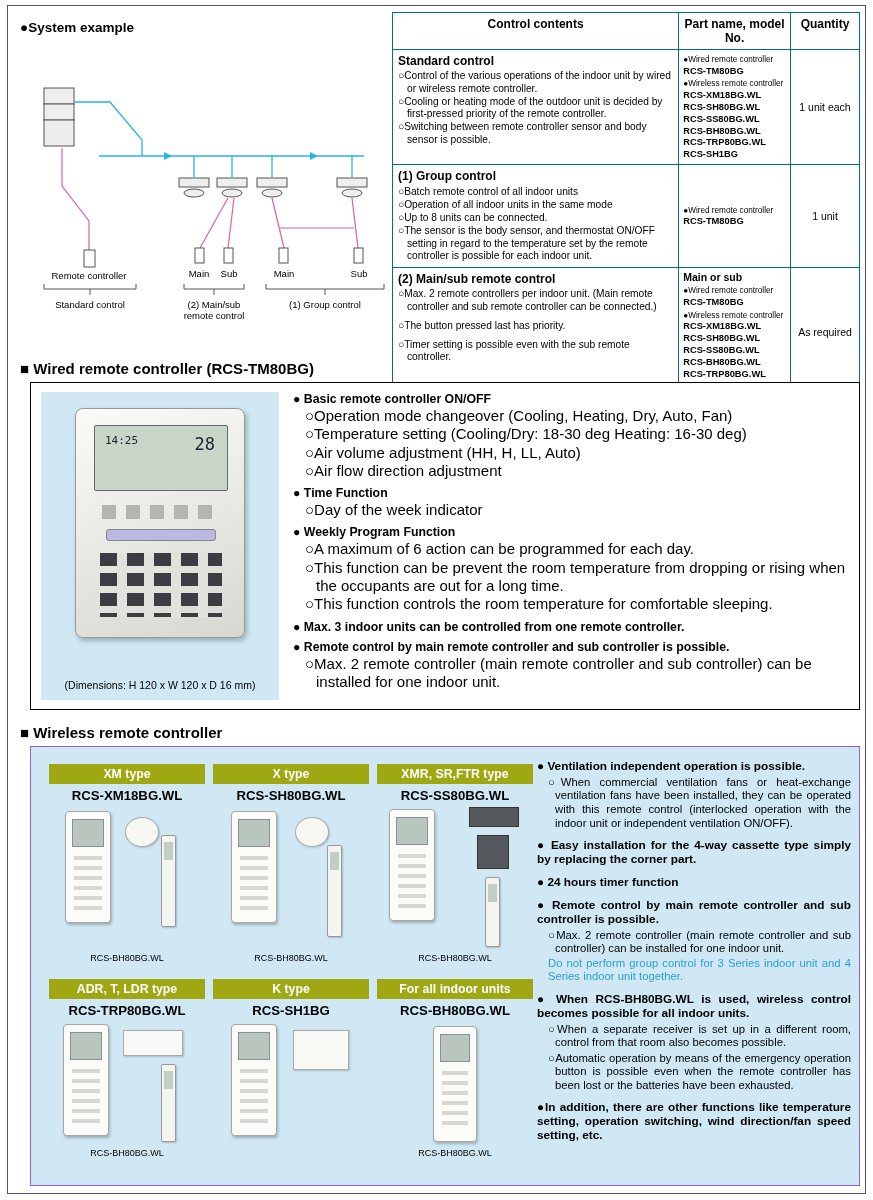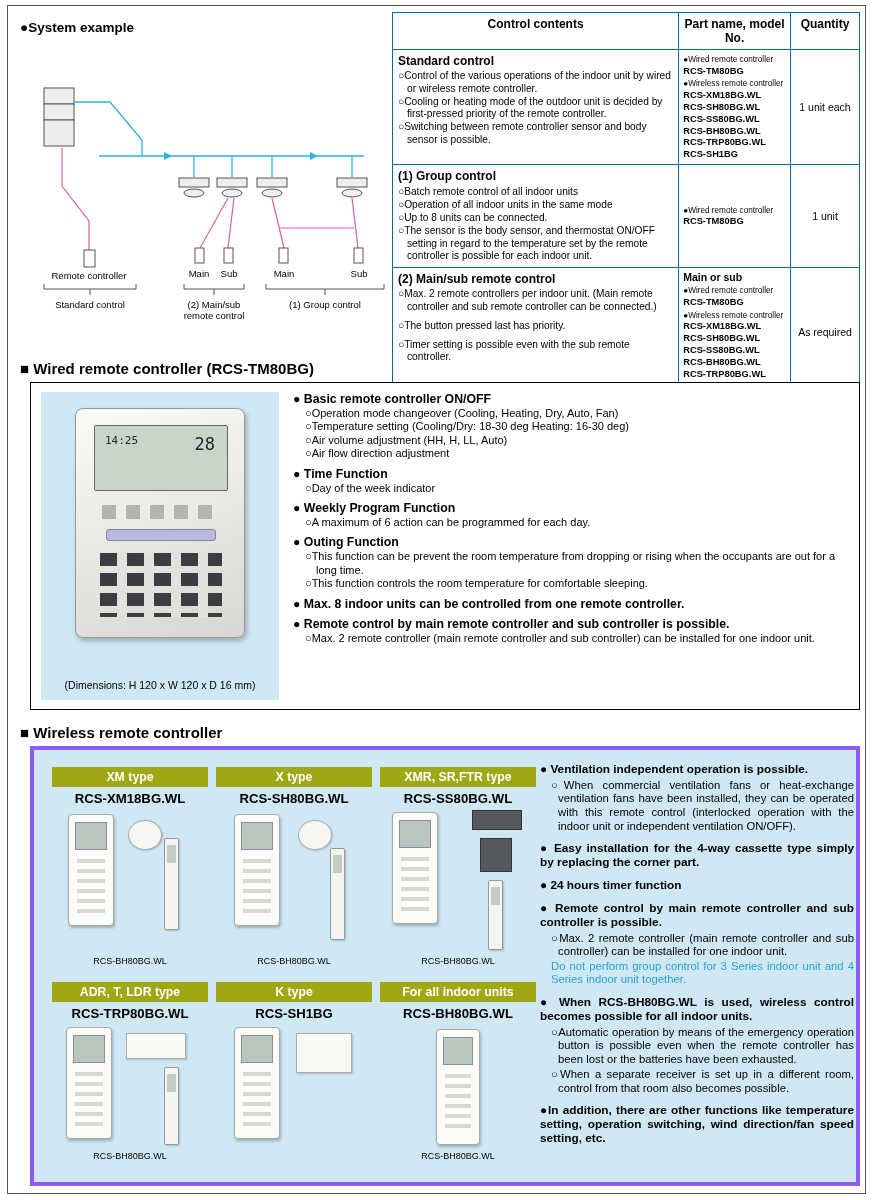--- a/index.html
+++ b/index.html
@@ -39,24 +39,24 @@
   .wr-midrow { position:absolute; left:26px; top:96px; width:118px; height:14px;
     background:repeating-linear-gradient(to right,#b4b4b0 0 14px,transparent 14px 24px); }
   .wr-wide { position:absolute; left:30px; top:120px; width:110px; height:12px; background:#b9b9e2; border:1px solid #888; border-radius:3px; }
   .wr-btns { position:absolute; left:24px; top:144px; width:122px; height:64px;
     background-image:repeating-linear-gradient(to right,transparent 0 17px,#e2e2dc 17px 27px),
                      repeating-linear-gradient(to bottom,#3c3c42 0 13px,transparent 13px 20px); }
   .dims-caption { position:absolute; left:0; bottom:9px; width:100%; text-align:center; font-size:10.5px; }
   .wired-features { position:absolute; left:262px; top:9px; width:560px; }
   .feat-title { font-weight:bold; font-size:12.3px; margin:6px 0 1px; }
   .feat-title:first-child { margin-top:0; }
-  .feat-item { font-size:11px; line-height:1.22; padding-left:23px; text-indent:-11px; }
+  .feat-item { font-size:15px; line-height:1.22; padding-left:23px; text-indent:-11px; }
 
   
-  .wireless-box { position:absolute; left:30px; top:746px; width:830px; height:440px; border:4px solid #8b5cf6; background:#cfe8f4; }
+  .wireless-box { position:absolute; left:30px; top:746px; width:830px; height:440px; border:1px solid #8b5cf6; background:#cfe8f4; }
   .wl-cell { position:absolute; width:156px; }
   .c1{left:18px;top:17px} .c2{left:182px;top:17px} .c3{left:346px;top:17px}
   .c4{left:18px;top:232px} .c5{left:182px;top:232px} .c6{left:346px;top:232px}
   .type-band { background:#9fa812; color:#fff; font-weight:bold; font-size:12.3px; text-align:center; height:20px; line-height:20px; }
   .model-name { text-align:center; font-weight:bold; font-size:13.2px; margin:4px 0 2px; }
   .imgs { position:relative; height:146px; }
   .r2 .imgs { height:126px; }
   .cell-cap { font-size:9px; text-align:center; margin-top:2px; min-height:10px; }
 
   .mini-remote { position:absolute; width:46px; height:112px; background:#fbfbf8; border:1px solid #a8a8a4; border-radius:4px; box-shadow:1px 2px 3px rgba(0,0,0,.25); }
@@ -237,24 +237,23 @@
   <div class="wired-features">
     <div class="feat-title">● Basic remote controller ON/OFF</div>
     <div class="feat-item">○Operation mode changeover (Cooling, Heating, Dry, Auto, Fan)</div>
     <div class="feat-item">○Temperature setting (Cooling/Dry: 18-30 deg   Heating: 16-30 deg)</div>
     <div class="feat-item">○Air volume adjustment (HH, H, LL, Auto)</div>
     <div class="feat-item">○Air flow direction adjustment</div>
     <div class="feat-title">● Time Function</div>
     <div class="feat-item">○Day of the week indicator</div>
     <div class="feat-title">● Weekly Program Function</div>
     <div class="feat-item">○A maximum of 6 action can be programmed for each day.</div>
-    <div class="feat-title">● Outing Function</div>
     <div class="feat-item">○This function can be prevent the room temperature from dropping or rising when the occupants are out for a long time.</div>
     <div class="feat-item">○This function controls the room temperature for comfortable sleeping.</div>
-    <div class="feat-title">● Max. 8 indoor units can be controlled from one remote controller.</div>
+    <div class="feat-title">● Max. 3 indoor units can be controlled from one remote controller.</div>
     <div class="feat-title">● Remote control by main remote controller and sub controller is possible.</div>
     <div class="feat-item">○Max. 2 remote controller (main remote controller and sub controller) can be installed for one indoor unit.</div>
   </div>
 </div>
 
 <div class="section-head wireless-head">■ Wireless remote controller</div>
 
 <div class="wireless-box">
 
   <div class="wl-cell c1">
@@ -332,20 +331,20 @@
     <div class="note">
       <div class="note-title">● 24 hours timer function</div>
     </div>
     <div class="note">
       <div class="note-title">● Remote control by main remote controller and sub controller is possible.</div>
       <div class="note-item">○Max. 2 remote controller (main remote controller and sub controller) can be installed for one indoor unit.</div>
       <div class="note-warn">Do not perform group control for 3 Series indoor unit and 4 Series indoor unit together.</div>
     </div>
     <div class="note">
       <div class="note-title">● When RCS-BH80BG.WL is used, wireless control becomes possible for all indoor units.</div>
+      <div class="note-item">○When a separate receiver is set up in a different room, control from that room also becomes possible.</div>
       <div class="note-item">○Automatic operation by means of the emergency operation button is possible even when the remote controller has been lost or the batteries have been exhausted.</div>
-      <div class="note-item">○When a separate receiver is set up in a different room, control from that room also becomes possible.</div>
     </div>
     <div class="note">
       <div class="note-title">●In addition, there are other functions like temperature setting, operation switching, wind direction/fan speed setting, etc.</div>
     </div>
   </div>
 </div>
 
 </body></html>

